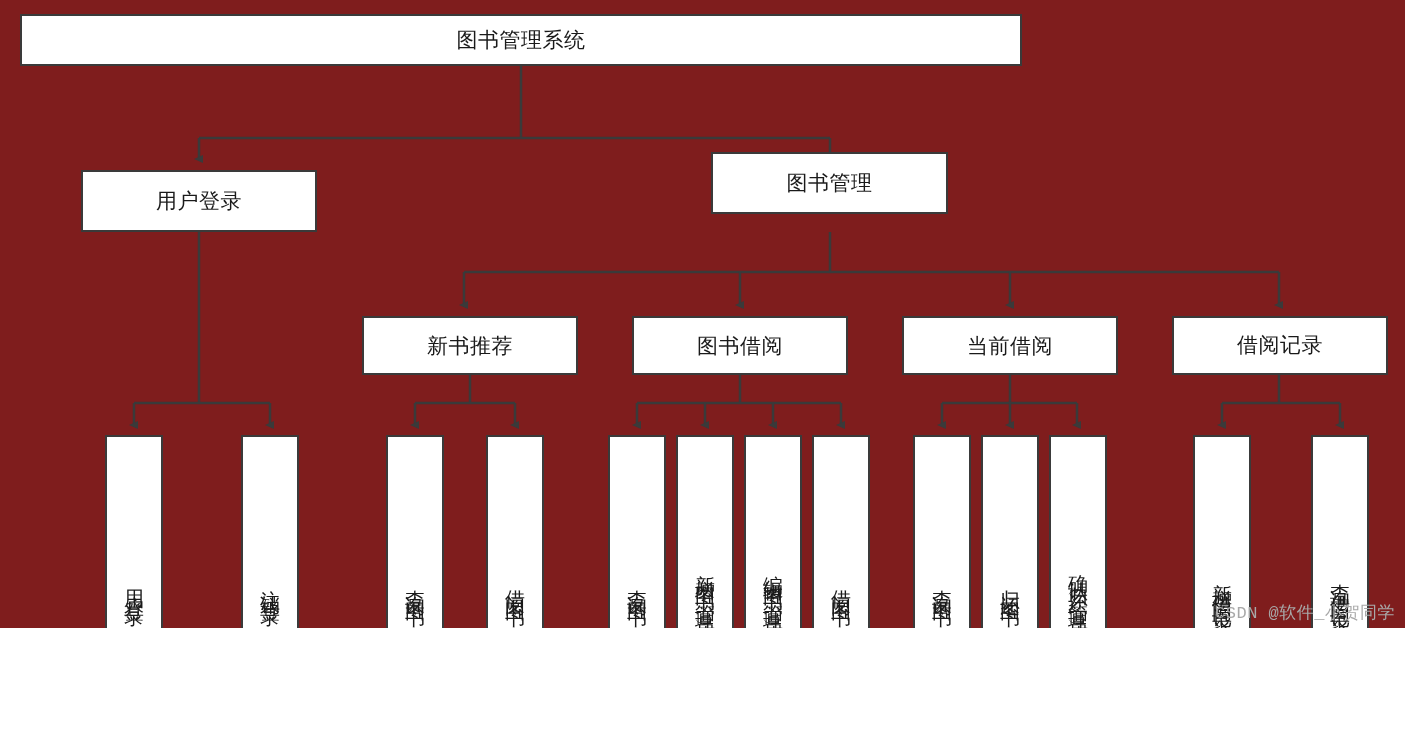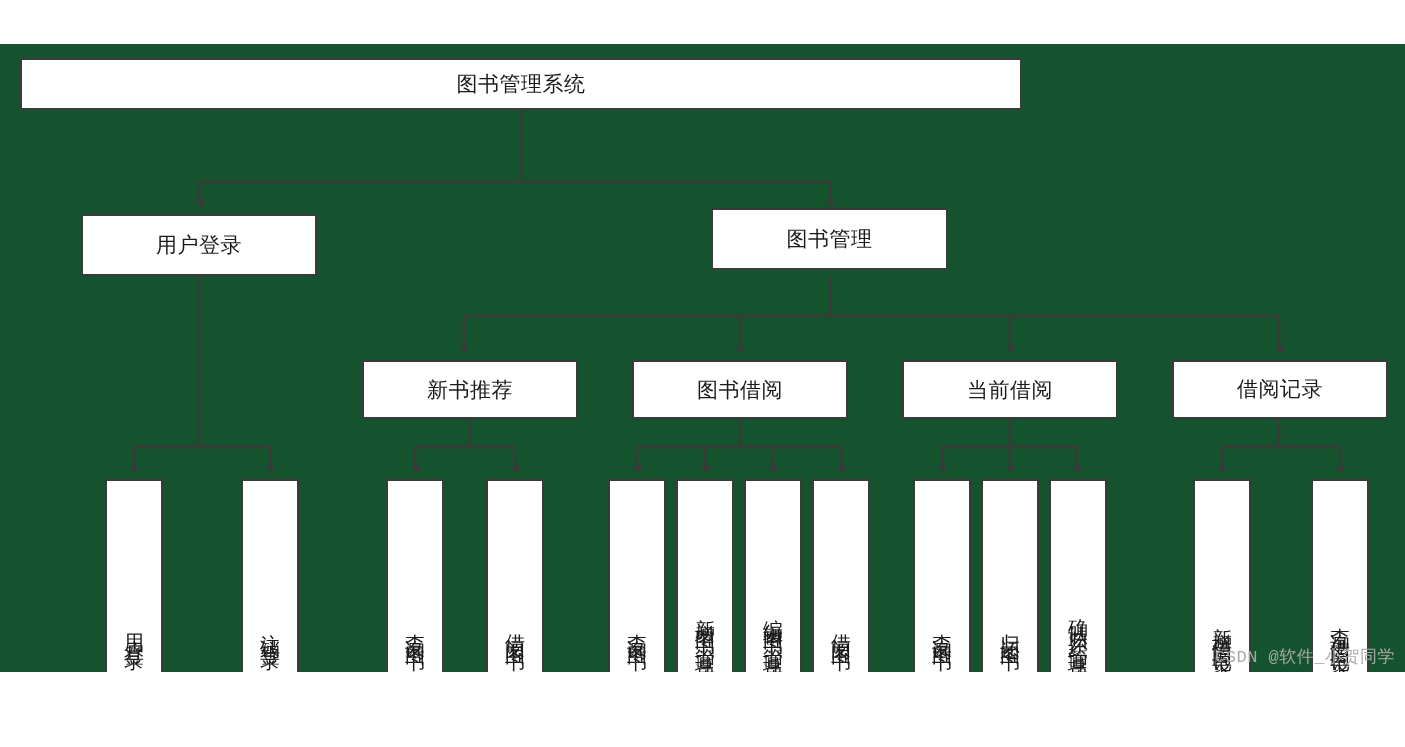--- a/index.html
+++ b/index.html
@@ -7,23 +7,22 @@
     padding: 0;
     background: #ffffff;
   }
   body {
     font-family: "Liberation Sans", "DejaVu Sans", sans-serif;
   }
   #canvas {
     position: relative;
     width: 1405px;
     height: 628px;
-    background: #14532d;
+    background: #7f1d1d;
     overflow: hidden;
-    margin-top: 44px;
   }
   .node {
     position: absolute;
     box-sizing: border-box;
     background: #ffffff;
     border: 2px solid #3a3a3a;
     display: flex;
     align-items: center;
     justify-content: center;
     color: #1a1a1a;
@@ -121,21 +120,21 @@
     </g>
   </svg>
 
   <div class="node h" style="left:20px; top:14px; width:1002px; height:52px;">
     <span>图书管理系统</span>
   </div>
 
   <div class="node h" style="left:81px; top:170px; width:236px; height:62px;">
     <span>用户登录</span>
   </div>
-  <div class="node h" style="left:711px; top:164px; width:237px; height:62px;">
+  <div class="node h" style="left:711px; top:152px; width:237px; height:62px;">
     <span>图书管理</span>
   </div>
 
   <div class="node h" style="left:362px; top:316px; width:216px; height:59px;">
     <span>新书推荐</span>
   </div>
   <div class="node h" style="left:632px; top:316px; width:216px; height:59px;">
     <span>图书借阅</span>
   </div>
   <div class="node h" style="left:902px; top:316px; width:216px; height:59px;">

